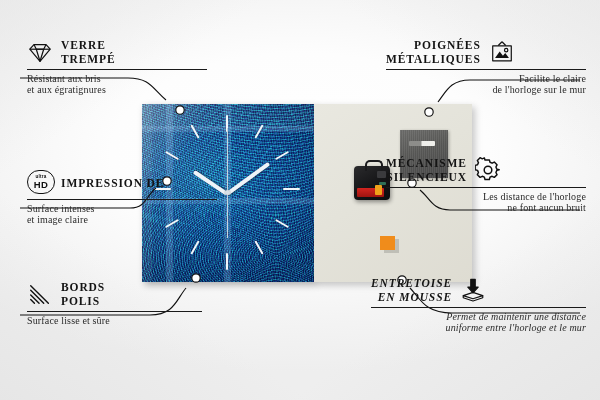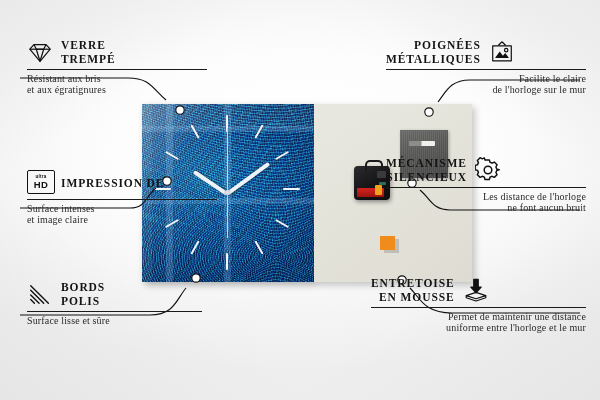--- a/index.html
+++ b/index.html
@@ -123,21 +123,21 @@
   .f-rule{height:1px;background:#1a1a1a;margin:3px 0 4px 0;}
   .f-desc{
     font-family:"Liberation Serif", serif;
     font-size:10px;line-height:10.5px;color:#2a2a2a;letter-spacing:.15px;
   }
   .f-icon{width:26px;height:26px;flex:0 0 26px;color:#111;}
   .f-icon svg{display:block;width:26px;height:26px;}
 
   
   .hd-badge{
-    width:26px;height:22px;border:1.4px solid #111;border-radius:2px;
+    width:26px;height:22px;border:1.4px solid #111;border-radius:12px;
     display:flex;flex-direction:column;align-items:center;justify-content:center;line-height:1;
   }
   .hd-badge .ultra{font-family:"Liberation Sans", sans-serif;font-size:4.6px;font-weight:bold;letter-spacing:.2px;}
   .hd-badge .hd{font-family:"Liberation Sans", sans-serif;font-size:9.5px;font-weight:bold;letter-spacing:.3px;margin-top:.5px;}
 </style>
 </head>
 <body>
 
 <div id="page">
 
@@ -315,21 +315,21 @@
           </svg>
       </span>
     </div>
     <div class="f-rule"></div>
     <div class="f-desc">
       <span>Les distance de l'horloge</span><br>
       <span>ne font aucun bruit</span>
     </div>
   </div>
 
-  <div class="feature right" style="top:276px;width:215px;">
+  <div class="feature right" style="top:276px;width:215px;font-style:italic;">
     <div class="f-head">
       <span class="f-title">
         <span>ENTRETOISE</span><br>
         <span>EN MOUSSE</span>
       </span>
       <span class="f-icon">
         <svg viewBox="0 0 28 28">
             <g fill="none" stroke="currentColor" stroke-width="1.3" stroke-linejoin="round">
           <path d="M11.6 2.5 h4.8 v8.4 h3.2 L14 17.2 8.4 10.9 h3.2 Z" fill="currentColor" stroke="currentColor"></path>
           <path d="M14 16.6 L24.5 20 L14 23.4 L3.5 20 Z"></path>

